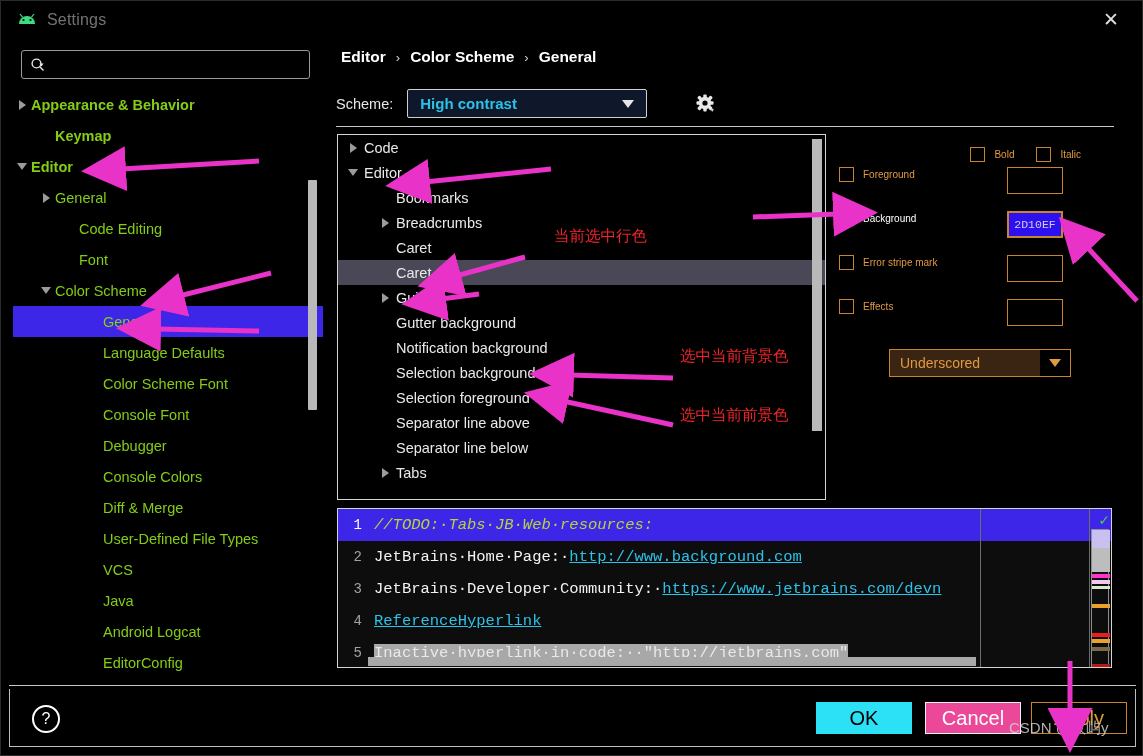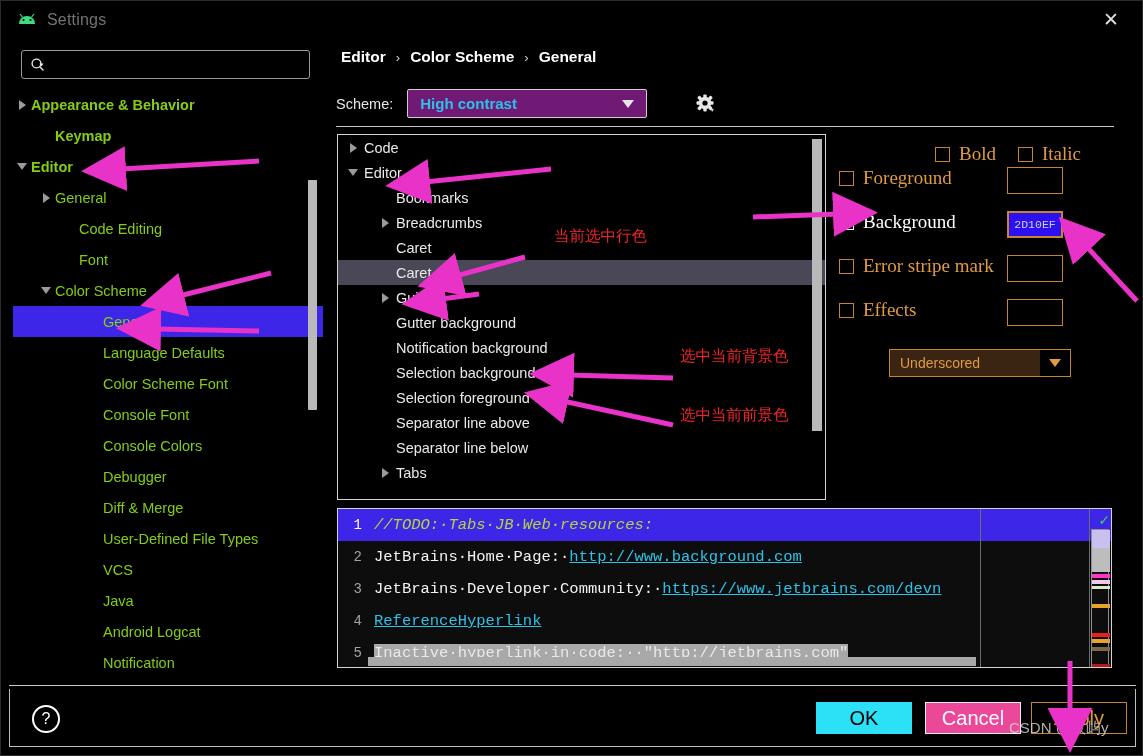--- a/index.html
+++ b/index.html
@@ -76,21 +76,21 @@
   }
   .bc-sep { color: #d5d5d5; font-weight: normal; font-size: 13px; }
 
   .scheme-row {
     position: absolute; left: 335px; top: 88px; width: 778px;
     display: flex; align-items: center;
   }
   .scheme-label { color: #e6e6e6; font-size: 14.5px; }
   .scheme-select {
     margin-left: 14px; width: 240px; height: 29px;
-    border: 1px solid #cfcfcf; background: #701a75; border-radius: 2px;
+    border: 1px solid #cfcfcf; background: #0f172a; border-radius: 2px;
     display: flex; align-items: center; position: relative; cursor: pointer;
   }
   .scheme-select .val {
     color: #2CC2E8; font-weight: bold; font-size: 15px; margin-left: 12px;
   }
   .scheme-select .dd {
     position: absolute; right: 12px; width:0;height:0;
     border-top: 8px solid #e5e5e5; border-left: 6px solid transparent; border-right: 6px solid transparent;
   }
   .gear { position: absolute; left: 358px; top: 4px; cursor: pointer; }
@@ -122,21 +122,21 @@
     display: flex; align-items: center; justify-content: flex-end;
     gap: 22px; padding-right: 58px; height: 26px;
   }
   .cb-wrap { display: flex; align-items: center; gap: 9px; cursor: pointer; }
   .cbox {
     width: 15px; height: 15px; border: 1px solid #C8832B; background: #000;
     display: flex; align-items: center; justify-content: center;
   }
   .cbox.checked { border-color: #ffffff; }
   .cbox .tick { color:#fff; font-size: 13px; line-height: 13px; }
-  .cb-label { color: #E09A42; font-size: 19px; font-family: Liberation Serif, serif; }
+  .cb-label { color: #E09A42; font-size: 10px; }
   .cb-label.active { color: #ffffff; }
 
   .attr-row {
     display: flex; align-items: flex-start; height: 44px;
   }
   .attr-row .cb-wrap { width: 168px; }
   .swatch {
     width: 56px; height: 27px; border: 1px solid #C8832B; background: #000;
     display: flex; align-items: center; justify-content: center; cursor: pointer;
   }
@@ -306,49 +306,49 @@
         <div class="tree-item" style="padding-left: 72px;">
           <span class="arrow"></span>
           <span>Color Scheme Font</span>
         </div>
         <div class="tree-item" style="padding-left: 72px;">
           <span class="arrow"></span>
           <span>Console Font</span>
         </div>
         <div class="tree-item" style="padding-left: 72px;">
           <span class="arrow"></span>
+          <span>Debugger</span>
+        </div>
+        <div class="tree-item" style="padding-left: 72px;">
+          <span class="arrow"></span>
           <span>Console Colors</span>
         </div>
         <div class="tree-item" style="padding-left: 72px;">
           <span class="arrow"></span>
-          <span>Debugger</span>
-        </div>
-        <div class="tree-item" style="padding-left: 72px;">
-          <span class="arrow"></span>
           <span>Diff &amp; Merge</span>
         </div>
         <div class="tree-item" style="padding-left: 72px;">
           <span class="arrow"></span>
           <span>User-Defined File Types</span>
         </div>
         <div class="tree-item" style="padding-left: 72px;">
           <span class="arrow"></span>
           <span>VCS</span>
         </div>
         <div class="tree-item" style="padding-left: 72px;">
           <span class="arrow"></span>
           <span>Java</span>
         </div>
         <div class="tree-item" style="padding-left: 72px;">
           <span class="arrow"></span>
           <span>Android Logcat</span>
         </div>
         <div class="tree-item" style="padding-left: 72px;">
           <span class="arrow"></span>
-          <span>Notification</span>
+          <span>EditorConfig</span>
         </div>
       </div>
     <div class="sb-track"></div>
   </div>
 
   <div class="breadcrumb">
     <span>Editor</span>
     <span class="bc-sep">›</span>
     <span>Color Scheme</span>
     <span class="bc-sep">›</span>

